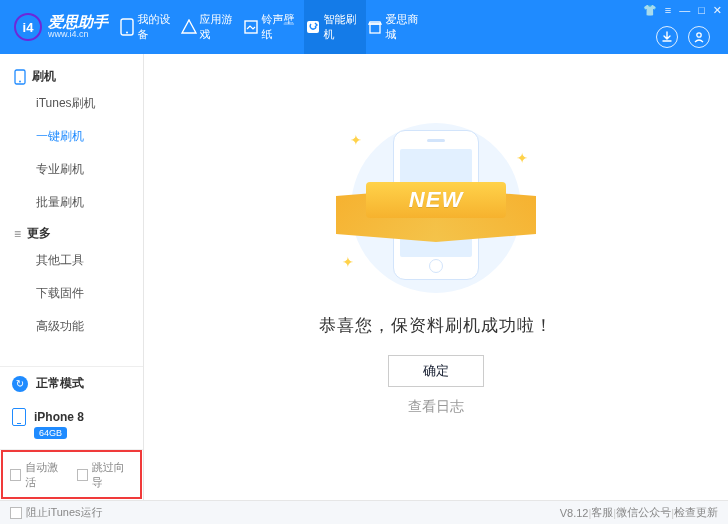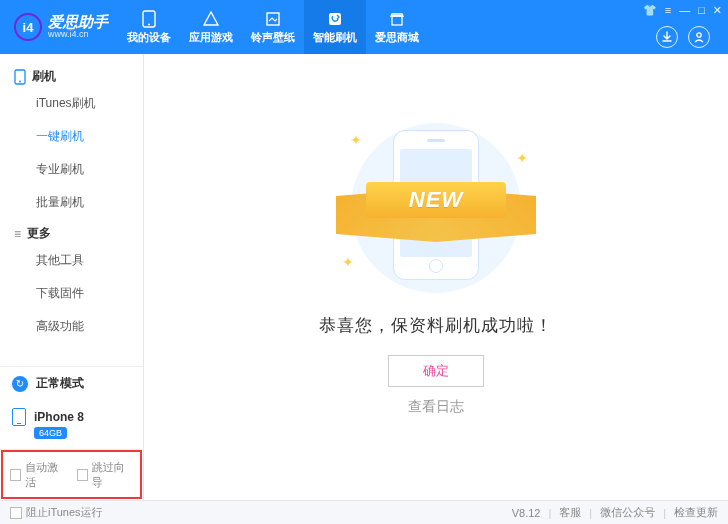--- a/index.html
+++ b/index.html
@@ -6,21 +6,21 @@
     body { width: 728px; height: 524px; background: #fff; overflow: hidden; position: relative; }
 
     
     .header { height: 54px; background: #1f8bff; display: flex; align-items: center; color: #fff; position: relative; }
     .logo-block { display: flex; align-items: center; padding: 0 10px 0 14px; }
     .logo-circle { width: 28px; height: 28px; border: 2px solid #6d28d9; border-radius: 50%; display: flex; align-items: center; justify-content: center; font-weight: bold; font-size: 13px; margin-right: 6px; }
     .logo-text { display: flex; flex-direction: column; line-height: 1.1; }
     .logo-text .brand { font-size: 15px; font-weight: bold; font-style: italic; }
     .logo-text .url { font-size: 9px; opacity: .85; }
     .nav { display: flex; height: 100%; }
-    .nav-item { width: 62px; display: flex; flex-direction: column; align-items: center; justify-content: center; font-size: 11px; gap: 2px; cursor: pointer; font-weight: bold; }
+    .nav-item { width: 62px; display: flex; flex-direction: row; align-items: center; justify-content: center; font-size: 11px; gap: 2px; cursor: pointer; }
     .nav-item.active { background: #147be8; }
     .nav-icon { width: 18px; height: 18px; display: flex; align-items: center; justify-content: center; }
     .win-controls { position: absolute; right: 6px; top: 4px; display: flex; gap: 8px; font-size: 11px; }
     .win-controls span { cursor: pointer; opacity: .9; }
     .header-right-circles { position: absolute; right: 18px; top: 26px; display: flex; gap: 10px; }
     .circle-btn { width: 22px; height: 22px; border: 1.5px solid rgba(255,255,255,.85); border-radius: 50%; display: flex; align-items: center; justify-content: center; cursor: pointer; }
 
     
     .body { display: flex; height: calc(100% - 54px - 24px); }
 
@@ -50,27 +50,27 @@
     .phone::after{content:'';position:absolute;bottom:6px;left:50%;transform:translateX(-50%);width:12px;height:12px;border-radius:50%;border:1px solid #d2e4fb;}
     .phone-screen{position:absolute;top:18px;left:6px;right:6px;bottom:22px;background:#e2f0ff;border-radius:2px;}
     .ribbon { position:absolute; left:0; right:0; top:68px; display:flex; }
     .rib-left, .rib-right { flex:1; height:54px; }
     .rib-left { background:linear-gradient(135deg,#f6b12f,#f4c34a); clip-path: polygon(0 15%, 100% 0, 100% 100%, 0 85%); }
     .rib-right { background:linear-gradient(225deg,#f6b12f,#f4c34a); clip-path: polygon(0 0, 100% 15%, 100% 85%, 0 100%); }
     .rib-center { position:absolute; left:30px; right:30px; top:62px; height:36px; background:linear-gradient(#ffd24a,#f6b22e); border-radius:4px; display:flex; align-items:center; justify-content:center; color:#fff; font-weight:900; font-size:22px; letter-spacing:1px; font-style: italic; text-shadow:0 1px 0 rgba(0,0,0,.1);}
     .sparkle{position:absolute;color:#ffd24a;font-size:14px;}
     .s1{left:14px;top:12px}.s2{right:8px;top:30px}.s3{left:6px;bottom:26px}
     .congrats { font-size: 17px; color: #333; margin-top: 18px; letter-spacing: 1px; }
-    .confirm-btn { margin-top: 18px; padding: 6px 34px; font-size: 13px; color: #ec4899; background:#fff; border:1px solid #ccc; cursor:pointer; }
+    .confirm-btn { margin-top: 18px; padding: 6px 34px; font-size: 13px; color: #0f172a; background:#fff; border:1px solid #ccc; cursor:pointer; }
     .view-log { margin-top: 11px; font-size: 14px; color: #999; cursor: pointer; text-align: right; }
 
     
     .footer { height: 24px; background:#f5f7fa; border-top:1px solid #e6e6e6; display:flex; align-items:center; font-size:11px; color:#888; padding:0 10px; }
     .footer .chk { color:#888; }
-    .footer-right { margin-left:auto; display:flex; align-items:center; gap:8px; }
+    .footer-right { margin-left:auto; display:flex; align-items:center; gap:0; }
     .sep { color:#ccc; }
   </style>
 </head>
 <body>
 
 <div class="header">
   <div class="logo-block">
     <div class="logo-circle">i4</div>
     <div class="logo-text">
       <span class="brand">爱思助手</span>

